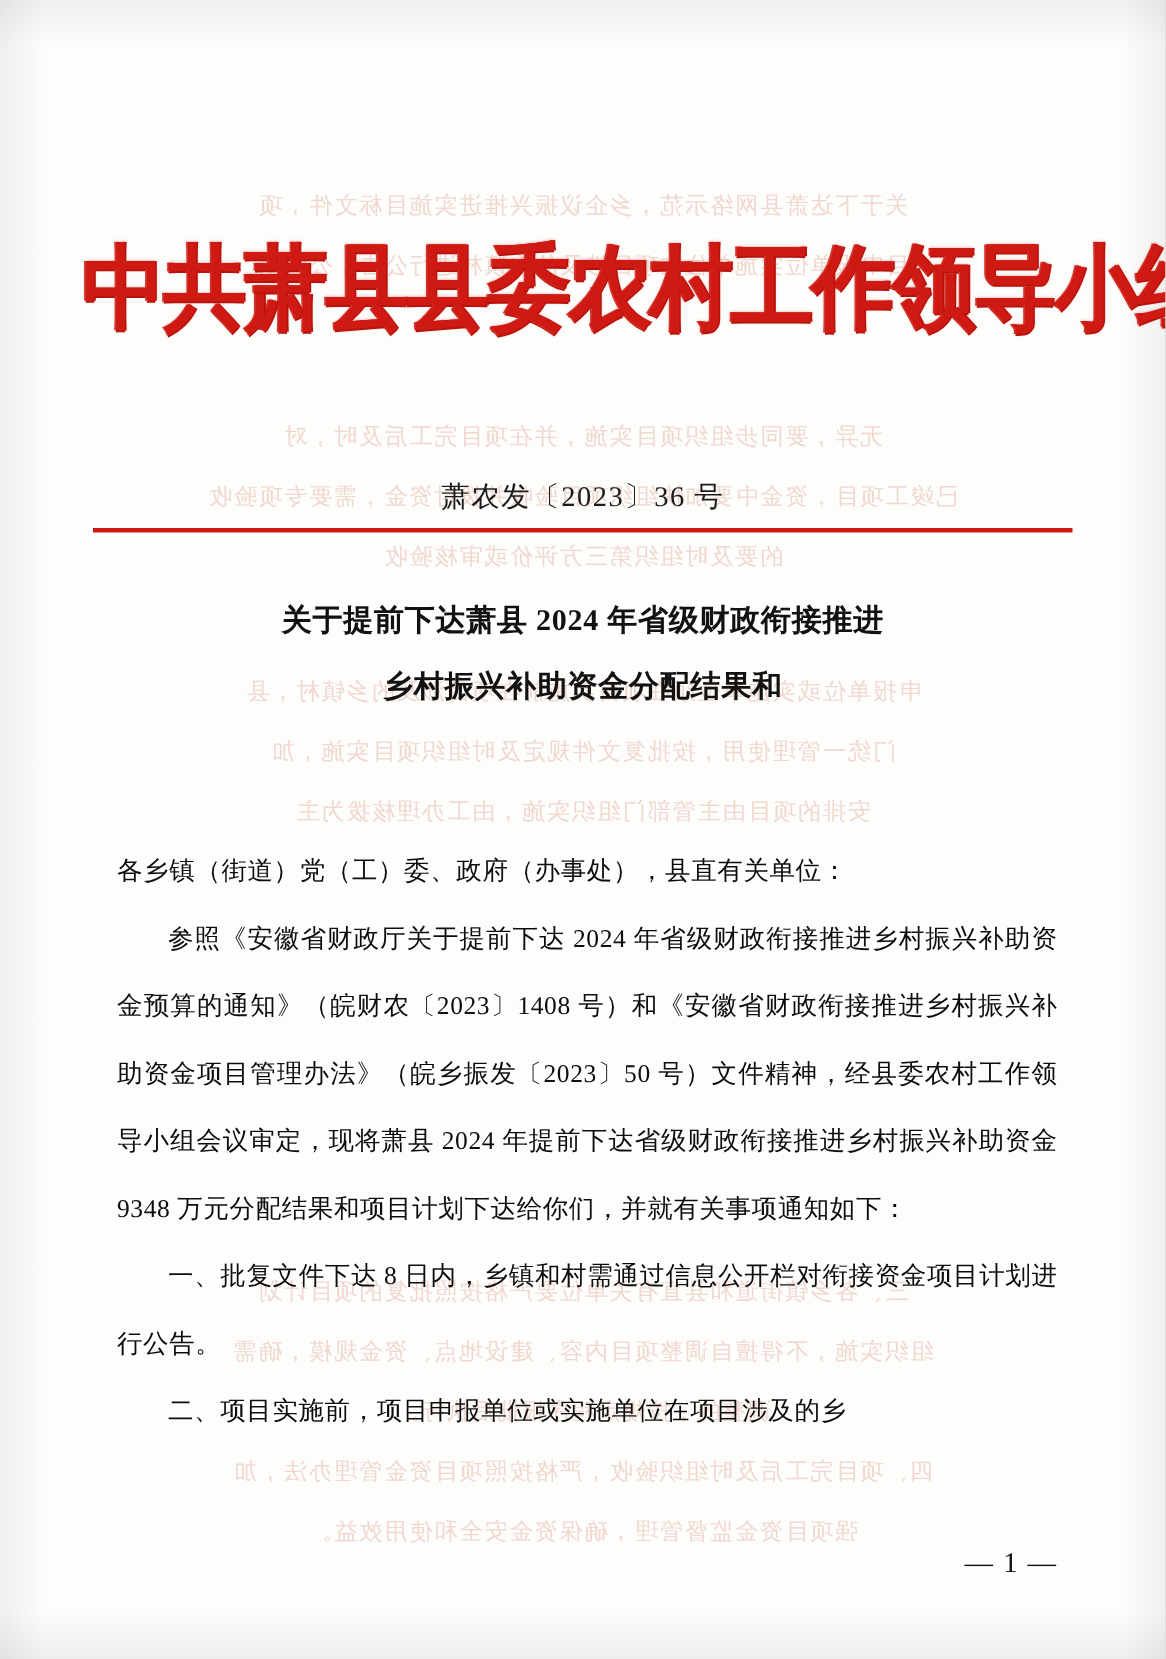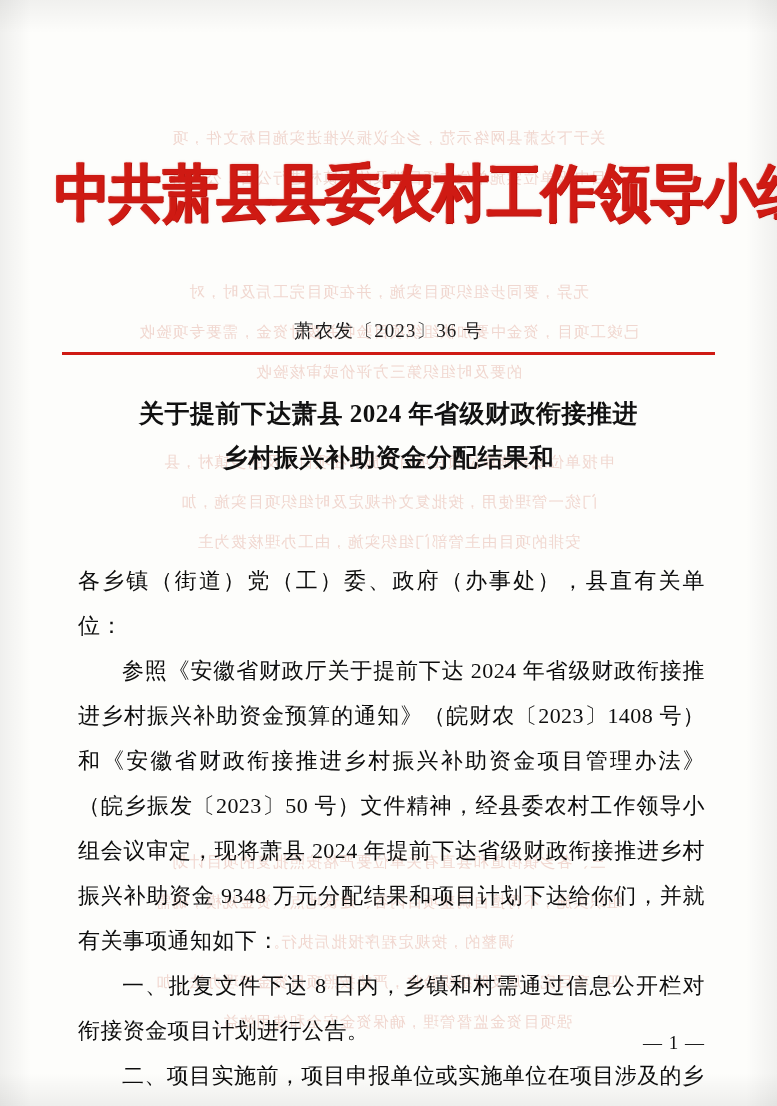--- a/index.html
+++ b/index.html
@@ -92,33 +92,33 @@
     height: 3px;
     background: #cf1a13;
   }
 
   .title {
     position: absolute;
     left: 92px;
     right: 92px;
     top: 392px;
     text-align: center;
-    font-size: 25px;
+    font-size: 20px;
     font-weight: bold;
     line-height: 44px;
     color: #111;
     letter-spacing: 0.5px;
   }
 
   .body-text {
     position: absolute;
     left: 78px;
     right: 72px;
     top: 558px;
-    font-size: 22px;
+    font-size: 17px;
     line-height: 45px;
     color: #0d0d0d;
     letter-spacing: 0.4px;
     text-align: justify;
     text-justify: inter-ideograph;
   }
   .body-text p {
     margin: 0;
   }
   .indent { text-indent: 2em; }

